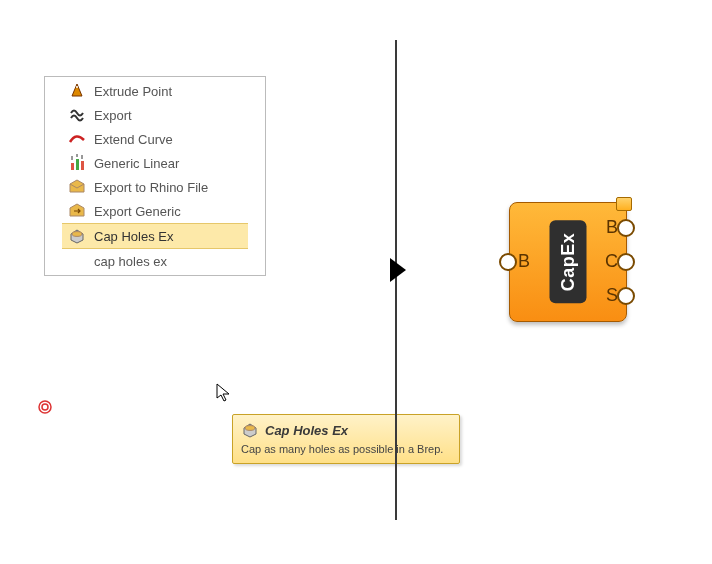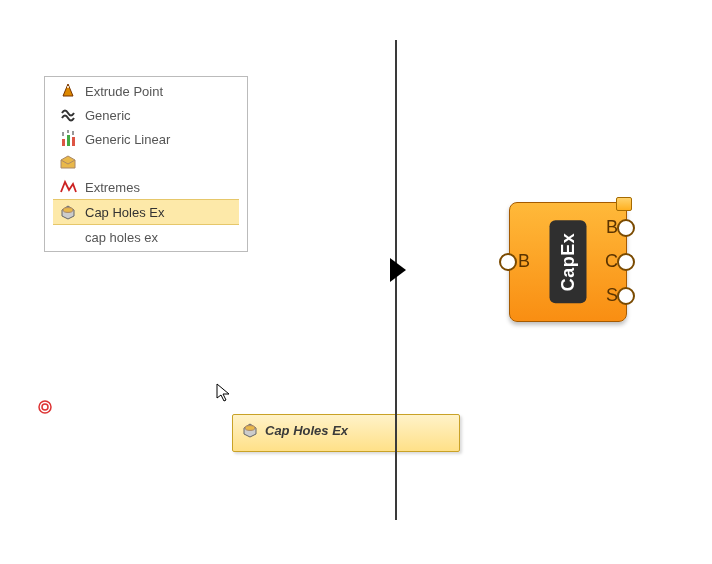--- a/index.html
+++ b/index.html
@@ -1,18 +1,18 @@
 <!DOCTYPE html>
 <html><head>
 <meta charset="utf-8">
 <style>
   html,body{margin:0;padding:0;width:712px;height:564px;background:#fff;font-family:Arial,Helvetica,sans-serif;font-size:13px;color:#555;overflow:hidden}
   .canvas{position:relative;width:712px;height:564px}
   
-  .menu{position:absolute;left:44px;top:76px;width:186px;background:#fff;border:1px solid #bbb;padding:2px 8px}
+  .menu{position:absolute;left:44px;top:76px;width:186px;background:#fff;border:1px solid #bbb;padding:2px 17px}
   .menu-item{display:flex;align-items:center;height:24px;padding:0 6px;cursor:default}
   .menu-item .ico{width:18px;height:18px;margin-right:8px;display:flex;align-items:center;justify-content:center}
   .menu-item.sel{background:#fde9a9;border-top:1px solid #e6c76a;border-bottom:1px solid #e6c76a;color:#333}
   .menu-search{height:24px;display:flex;align-items:center;padding-left:32px;color:#555}
   
   .cross{position:absolute;left:36px;top:398px;width:18px;height:18px}
   
   .cursor{position:absolute;left:215px;top:382px;width:18px;height:22px}
   
   .tip{position:absolute;left:232px;top:414px;width:210px;background:linear-gradient(#fff2c8,#ffe088);border:1px solid #c9a227;border-radius:2px;padding:6px 8px 8px 8px;box-shadow:2px 2px 3px rgba(0,0,0,.15)}
@@ -48,48 +48,58 @@
         </span>
       <span>Extrude Point</span>
     </div>
     <div class="menu-item">
       <span class="ico">
           <svg width="18" height="18">
             <path d="M3 7 Q6 2 9 7 Q12 12 15 7" fill="none" stroke="#333" stroke-width="2"></path>
             <path d="M3 12 Q6 7 9 12 Q12 17 15 12" fill="none" stroke="#333" stroke-width="2"></path>
           </svg>
         </span>
-      <span>Generic</span>
+      <span>Export</span>
+    </div>
+    <div class="menu-item">
+      <span class="ico">
+          <svg width="18" height="18">
+            <path d="M2 12 Q8 2 16 10" fill="none" stroke="#c22" stroke-width="2.5"></path>
+          </svg>
+        </span>
+      <span>Extend Curve</span>
     </div>
     <div class="menu-item">
       <span class="ico">
           <svg width="18" height="18">
             <rect x="3" y="9" width="3" height="7" fill="#d54"></rect>
             <rect x="8" y="5" width="3" height="11" fill="#4a4"></rect>
             <rect x="13" y="7" width="3" height="9" fill="#d54"></rect>
             <path d="M4 6 L4 2 M9 3 L9 0 M14 5 L14 1" stroke="#333" stroke-width="1"></path>
           </svg>
         </span>
       <span>Generic Linear</span>
     </div>
     <div class="menu-item">
       <span class="ico">
           <svg width="18" height="18">
             <path d="M2 6 L9 2 L16 6 L16 14 L2 14 Z" fill="#e9b84a" stroke="#a86" stroke-width="1"></path>
             <path d="M2 6 L9 10 L16 6" fill="none" stroke="#a86"></path>
           </svg>
         </span>
+      <span>Export to Rhino File</span>
     </div>
     <div class="menu-item">
       <span class="ico">
           <svg width="18" height="18">
-            <path d="M2 14 L6 4 L10 12 L14 6 L17 14" fill="none" stroke="#c22" stroke-width="1.8"></path>
+            <path d="M2 6 L9 2 L16 6 L16 14 L2 14 Z" fill="#e9b84a" stroke="#a86"></path>
+            <path d="M6 9 L12 9 M10 7 L12 9 L10 11" stroke="#740" stroke-width="1.2" fill="none"></path>
           </svg>
         </span>
-      <span>Extremes</span>
+      <span>Export Generic</span>
     </div>
     <div class="menu-item sel">
       <span class="ico">
           <svg width="18" height="18">
             <polygon points="9,3 15,7 15,13 9,16 3,13 3,7" fill="#ccc" stroke="#666"></polygon>
             <ellipse cx="9" cy="7" rx="5" ry="2.4" fill="#e9b84a" stroke="#a86"></ellipse>
           </svg>
         </span>
       <span>Cap Holes Ex</span>
     </div>
@@ -112,20 +122,21 @@
   </div>
 
   <div class="tip">
     <div class="tip-head">
       <span class="ico"><svg width="18" height="18">
             <polygon points="9,3 15,7 15,13 9,16 3,13 3,7" fill="#ccc" stroke="#666"></polygon>
             <ellipse cx="9" cy="7" rx="5" ry="2.4" fill="#e9b84a" stroke="#a86"></ellipse>
           </svg></span>
       <span class="tip-title">Cap Holes Ex</span>
     </div>
+    <div class="tip-desc">Cap as many holes as possible in a Brep.</div>
   </div>
 
   <div class="divider"></div>
   <div class="arrow"></div>
 
   <div class="comp">
     <div class="comp-body">
       <div class="badge"></div>
       <span class="comp-name">CapEx</span>
 

